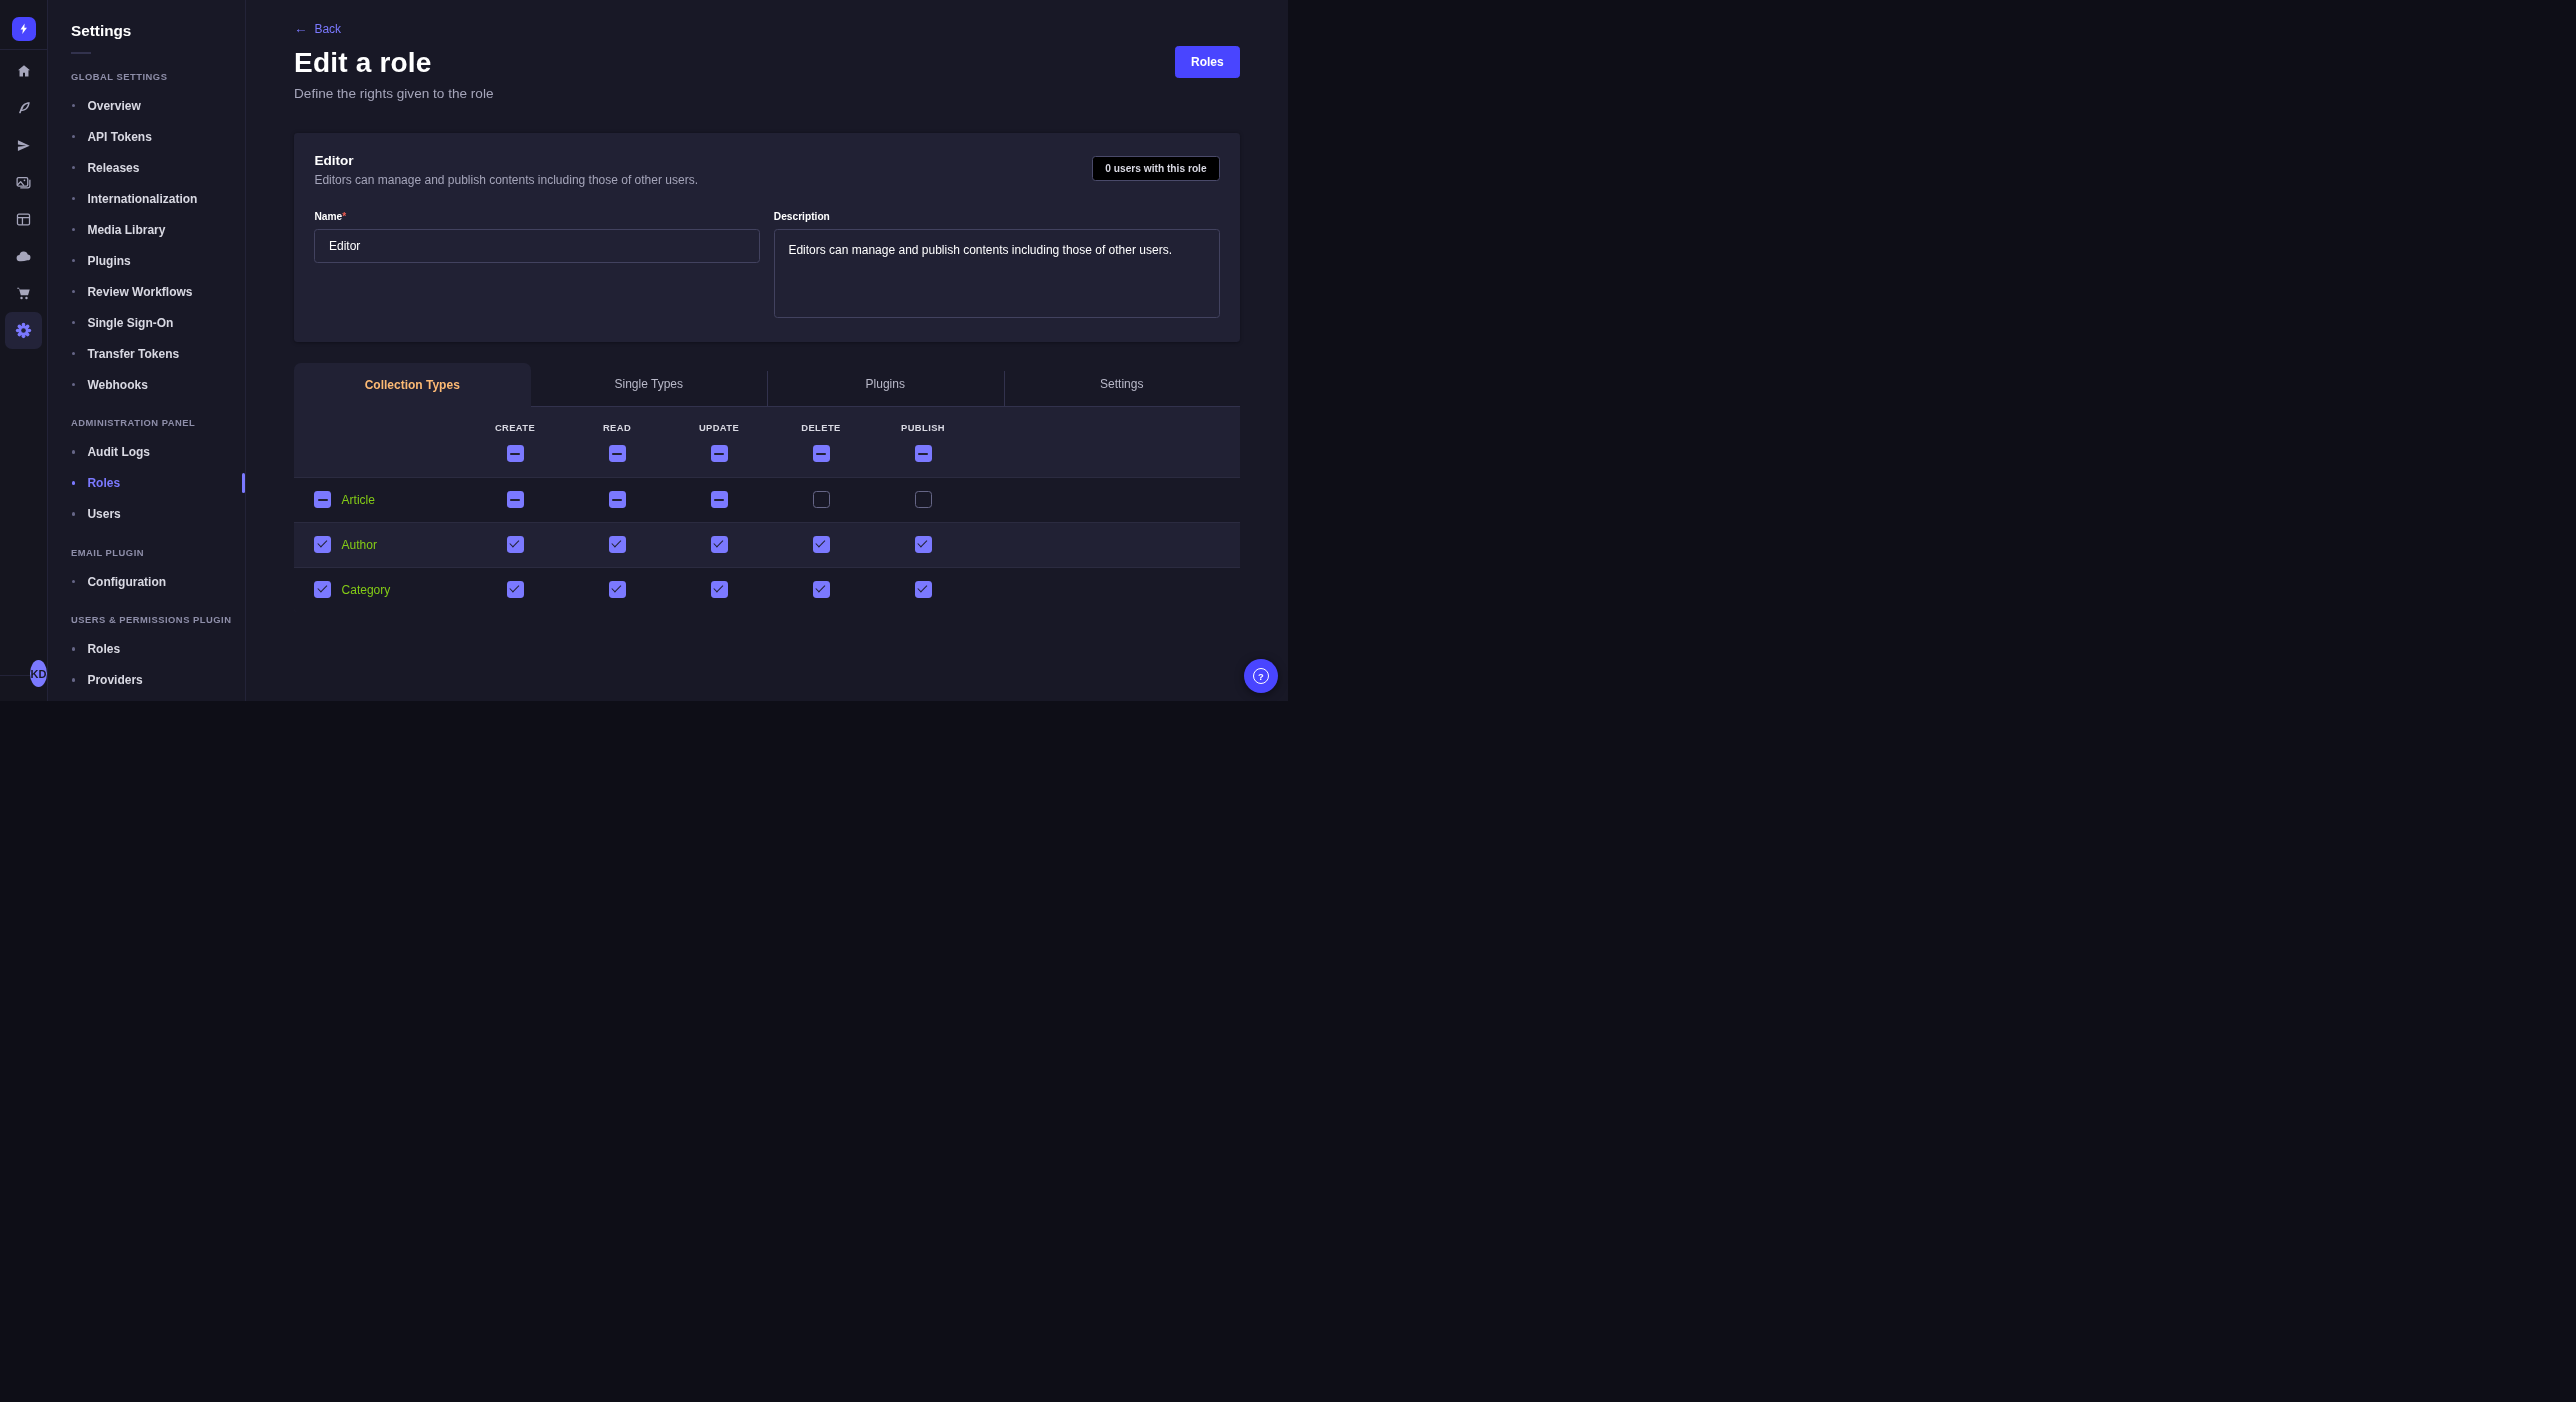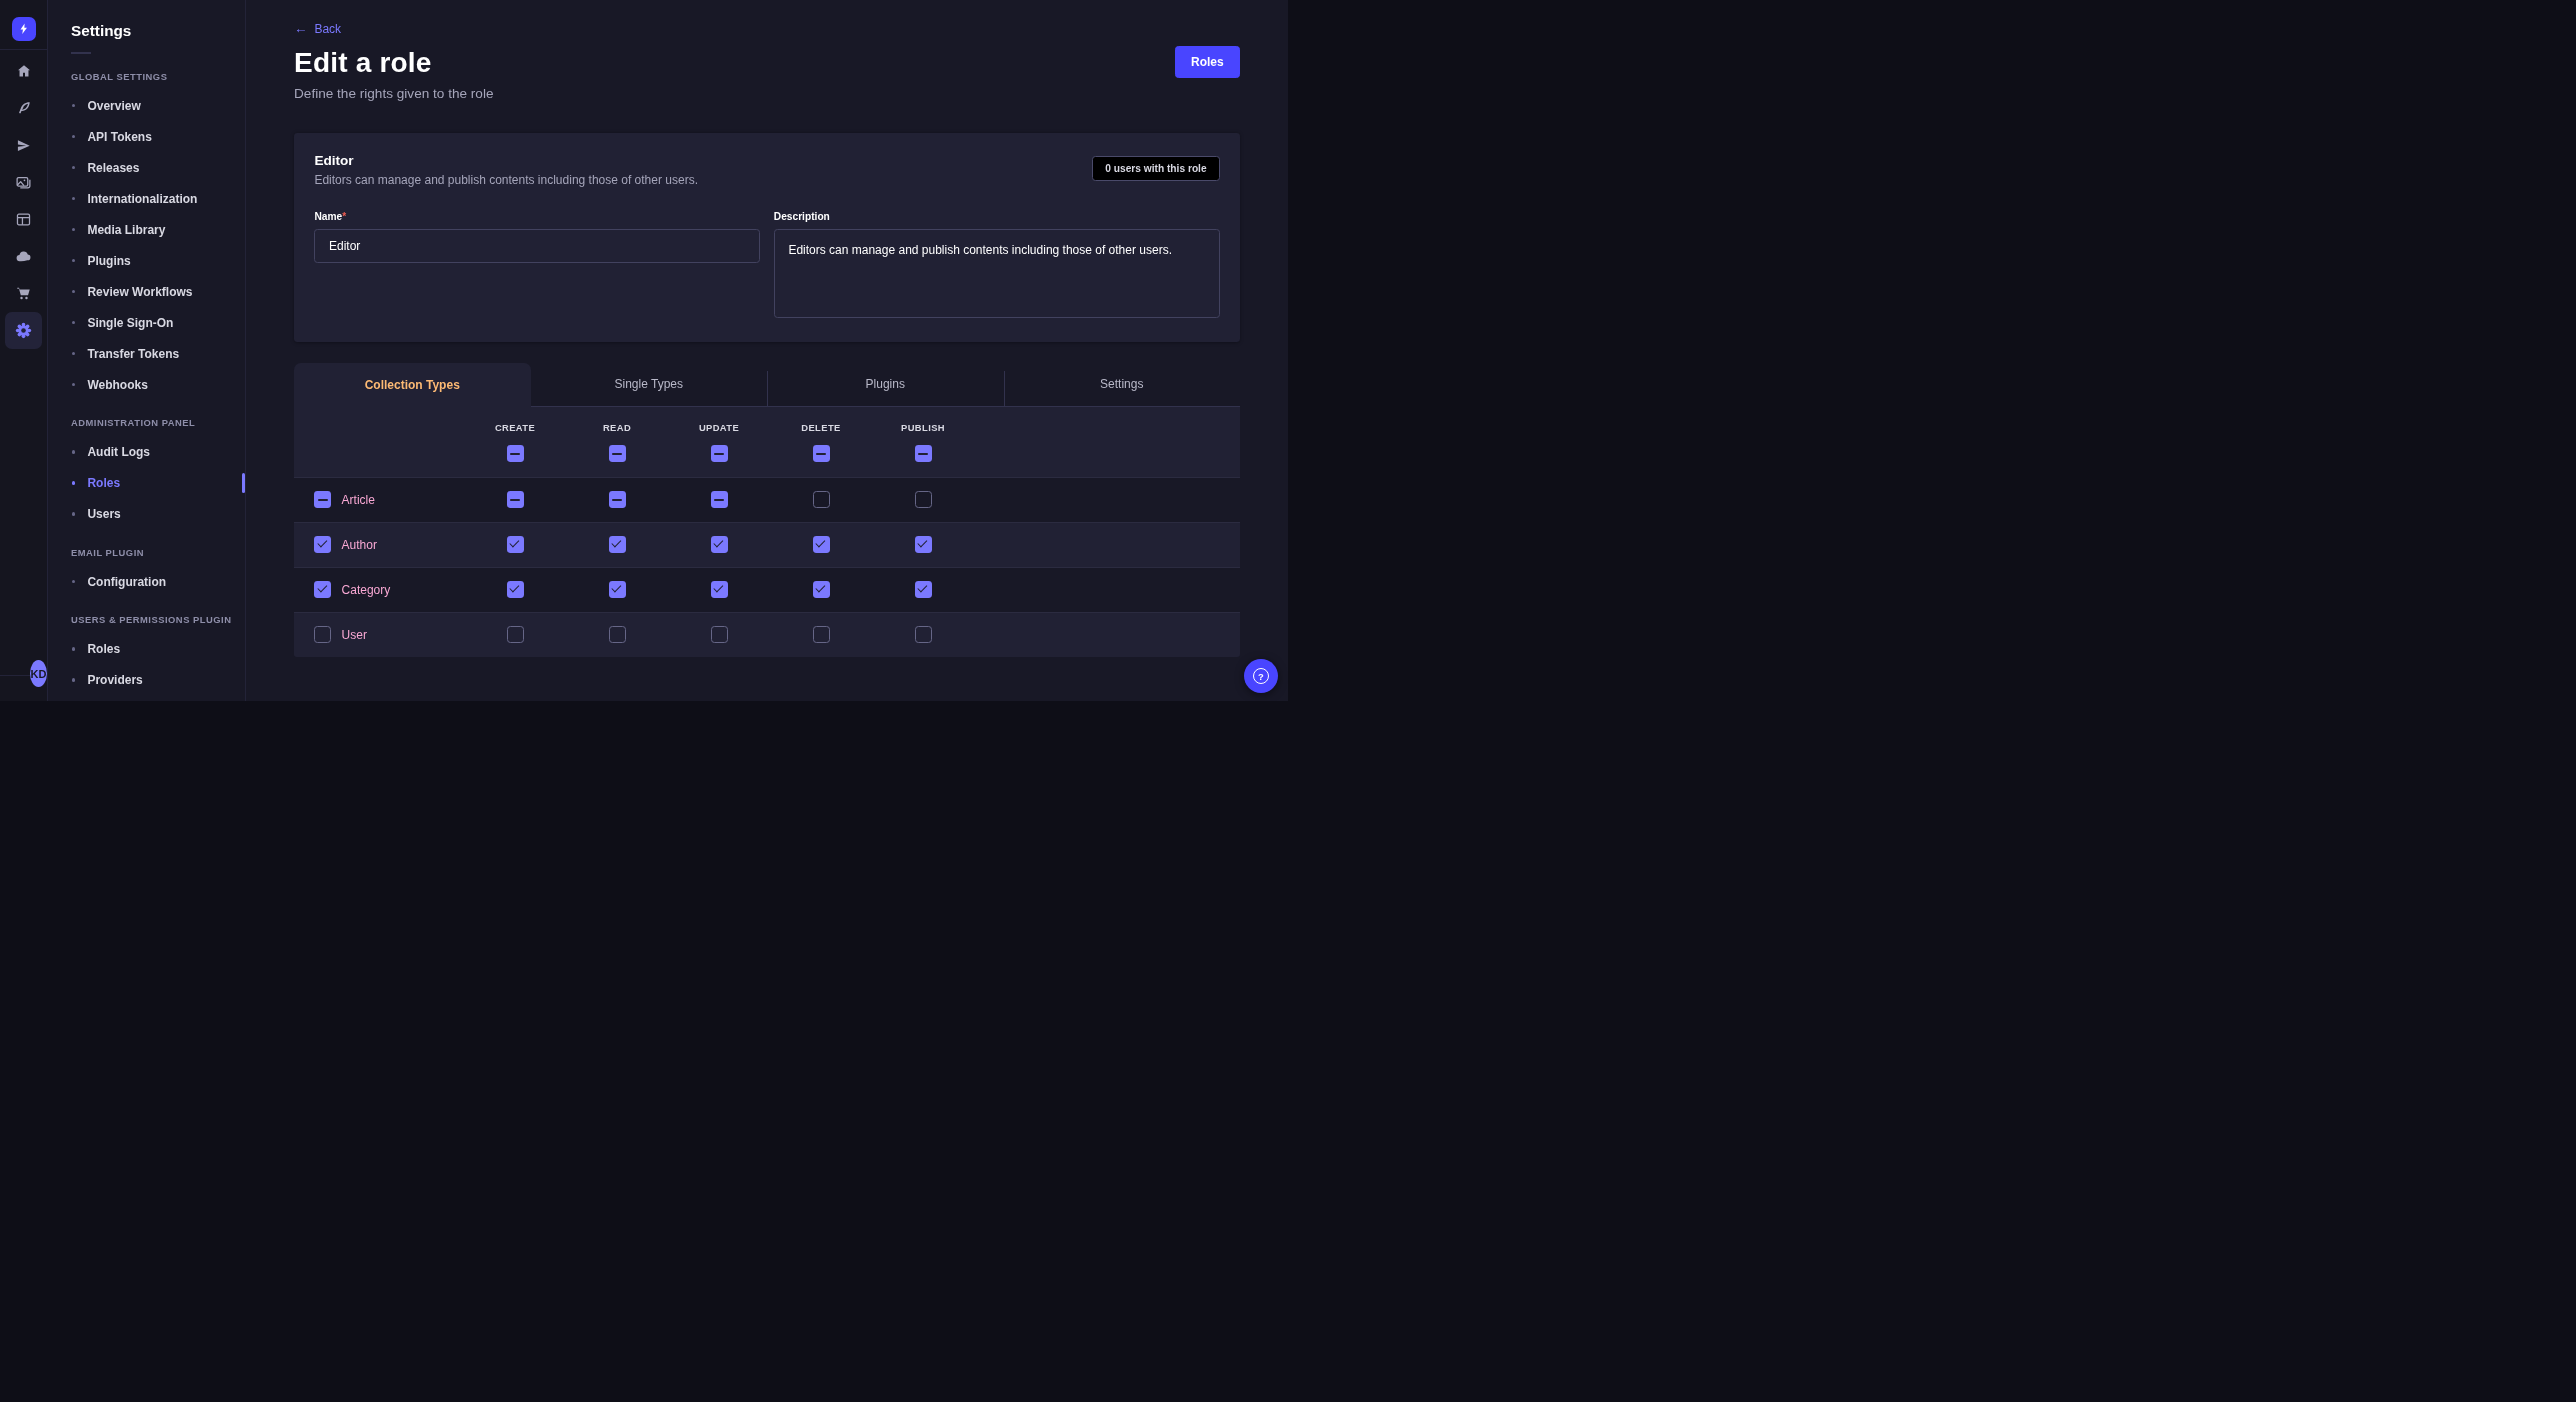--- a/index.html
+++ b/index.html
@@ -72,21 +72,21 @@
   .tab.active{background:#212134;border-radius:6.8px 6.8px 0 0;color:#fdba74;font-weight:600;margin-bottom:-0.9px;z-index:1;}
   .tab.divider::before{content:"";position:absolute;left:0;top:8.5px;bottom:0;width:0.9px;background:#32324d;}
   .panel{background:#212134;border-radius:0 0 3.4px 3.4px;overflow:hidden;}
   .grid{display:grid;grid-template-columns:170px repeat(5,102px) 1fr;align-items:center;}
   .perm-head{padding-top:15.3px;}
   .col-label{text-align:center;font-size:9.4px;font-weight:700;letter-spacing:0.4px;color:#d9d9e3;}
   .head-cbs{margin-top:12px;padding-bottom:14.5px;}
   .perm-row{height:44px;border-top:0.9px solid #2b2b40;}
   .perm-row.dark{background:#181826;}
   .perm-row.light{background:#212134;}
-  .row-label{display:flex;align-items:center;gap:10.2px;padding-left:20.4px;font-size:12px;color:#f9a8d4;}
+  .row-label{display:flex;align-items:center;gap:10.2px;padding-left:20.4px;font-size:12px;color:#84cc16;}
   .cbcell{display:flex;justify-content:center;}
   .cb{width:17px;height:17px;border-radius:3.4px;box-sizing:border-box;position:relative;cursor:pointer;flex:none;}
   .cb.checked,.cb.indeterminate{background:#7b79ff;}
   .cb.unchecked{border:0.9px solid #666687;}
   .cb.checked::after{content:"";position:absolute;left:3.4px;top:4.3px;width:7.7px;height:4.3px;
       border-left:1.7px solid #212134;border-bottom:1.7px solid #212134;transform:rotate(-45deg);}
   .cb.indeterminate::after{content:"";position:absolute;left:3.4px;top:7.7px;width:10.2px;height:2.6px;
       border-radius:0.9px;background:#212134;}
 
   
@@ -383,42 +383,20 @@
                 <div class="cb checked"></div>
               </div>
               <div class="cbcell">
                 <div class="cb checked"></div>
               </div>
               <div class="cbcell">
                 <div class="cb checked"></div>
               </div>
               <div></div>
             </div>
-            <div class="grid perm-row light">
-              <div class="row-label">
-                <div class="cb unchecked"></div>
-                <span>User</span>
-              </div>
-              <div class="cbcell">
-                <div class="cb unchecked"></div>
-              </div>
-              <div class="cbcell">
-                <div class="cb unchecked"></div>
-              </div>
-              <div class="cbcell">
-                <div class="cb unchecked"></div>
-              </div>
-              <div class="cbcell">
-                <div class="cb unchecked"></div>
-              </div>
-              <div class="cbcell">
-                <div class="cb unchecked"></div>
-              </div>
-              <div></div>
-            </div>
           </div>
       </div>
     </div>
   </div>
 
   <div class="help-btn">
     <span class="help-q">?</span>
   </div>
 
 </div>

